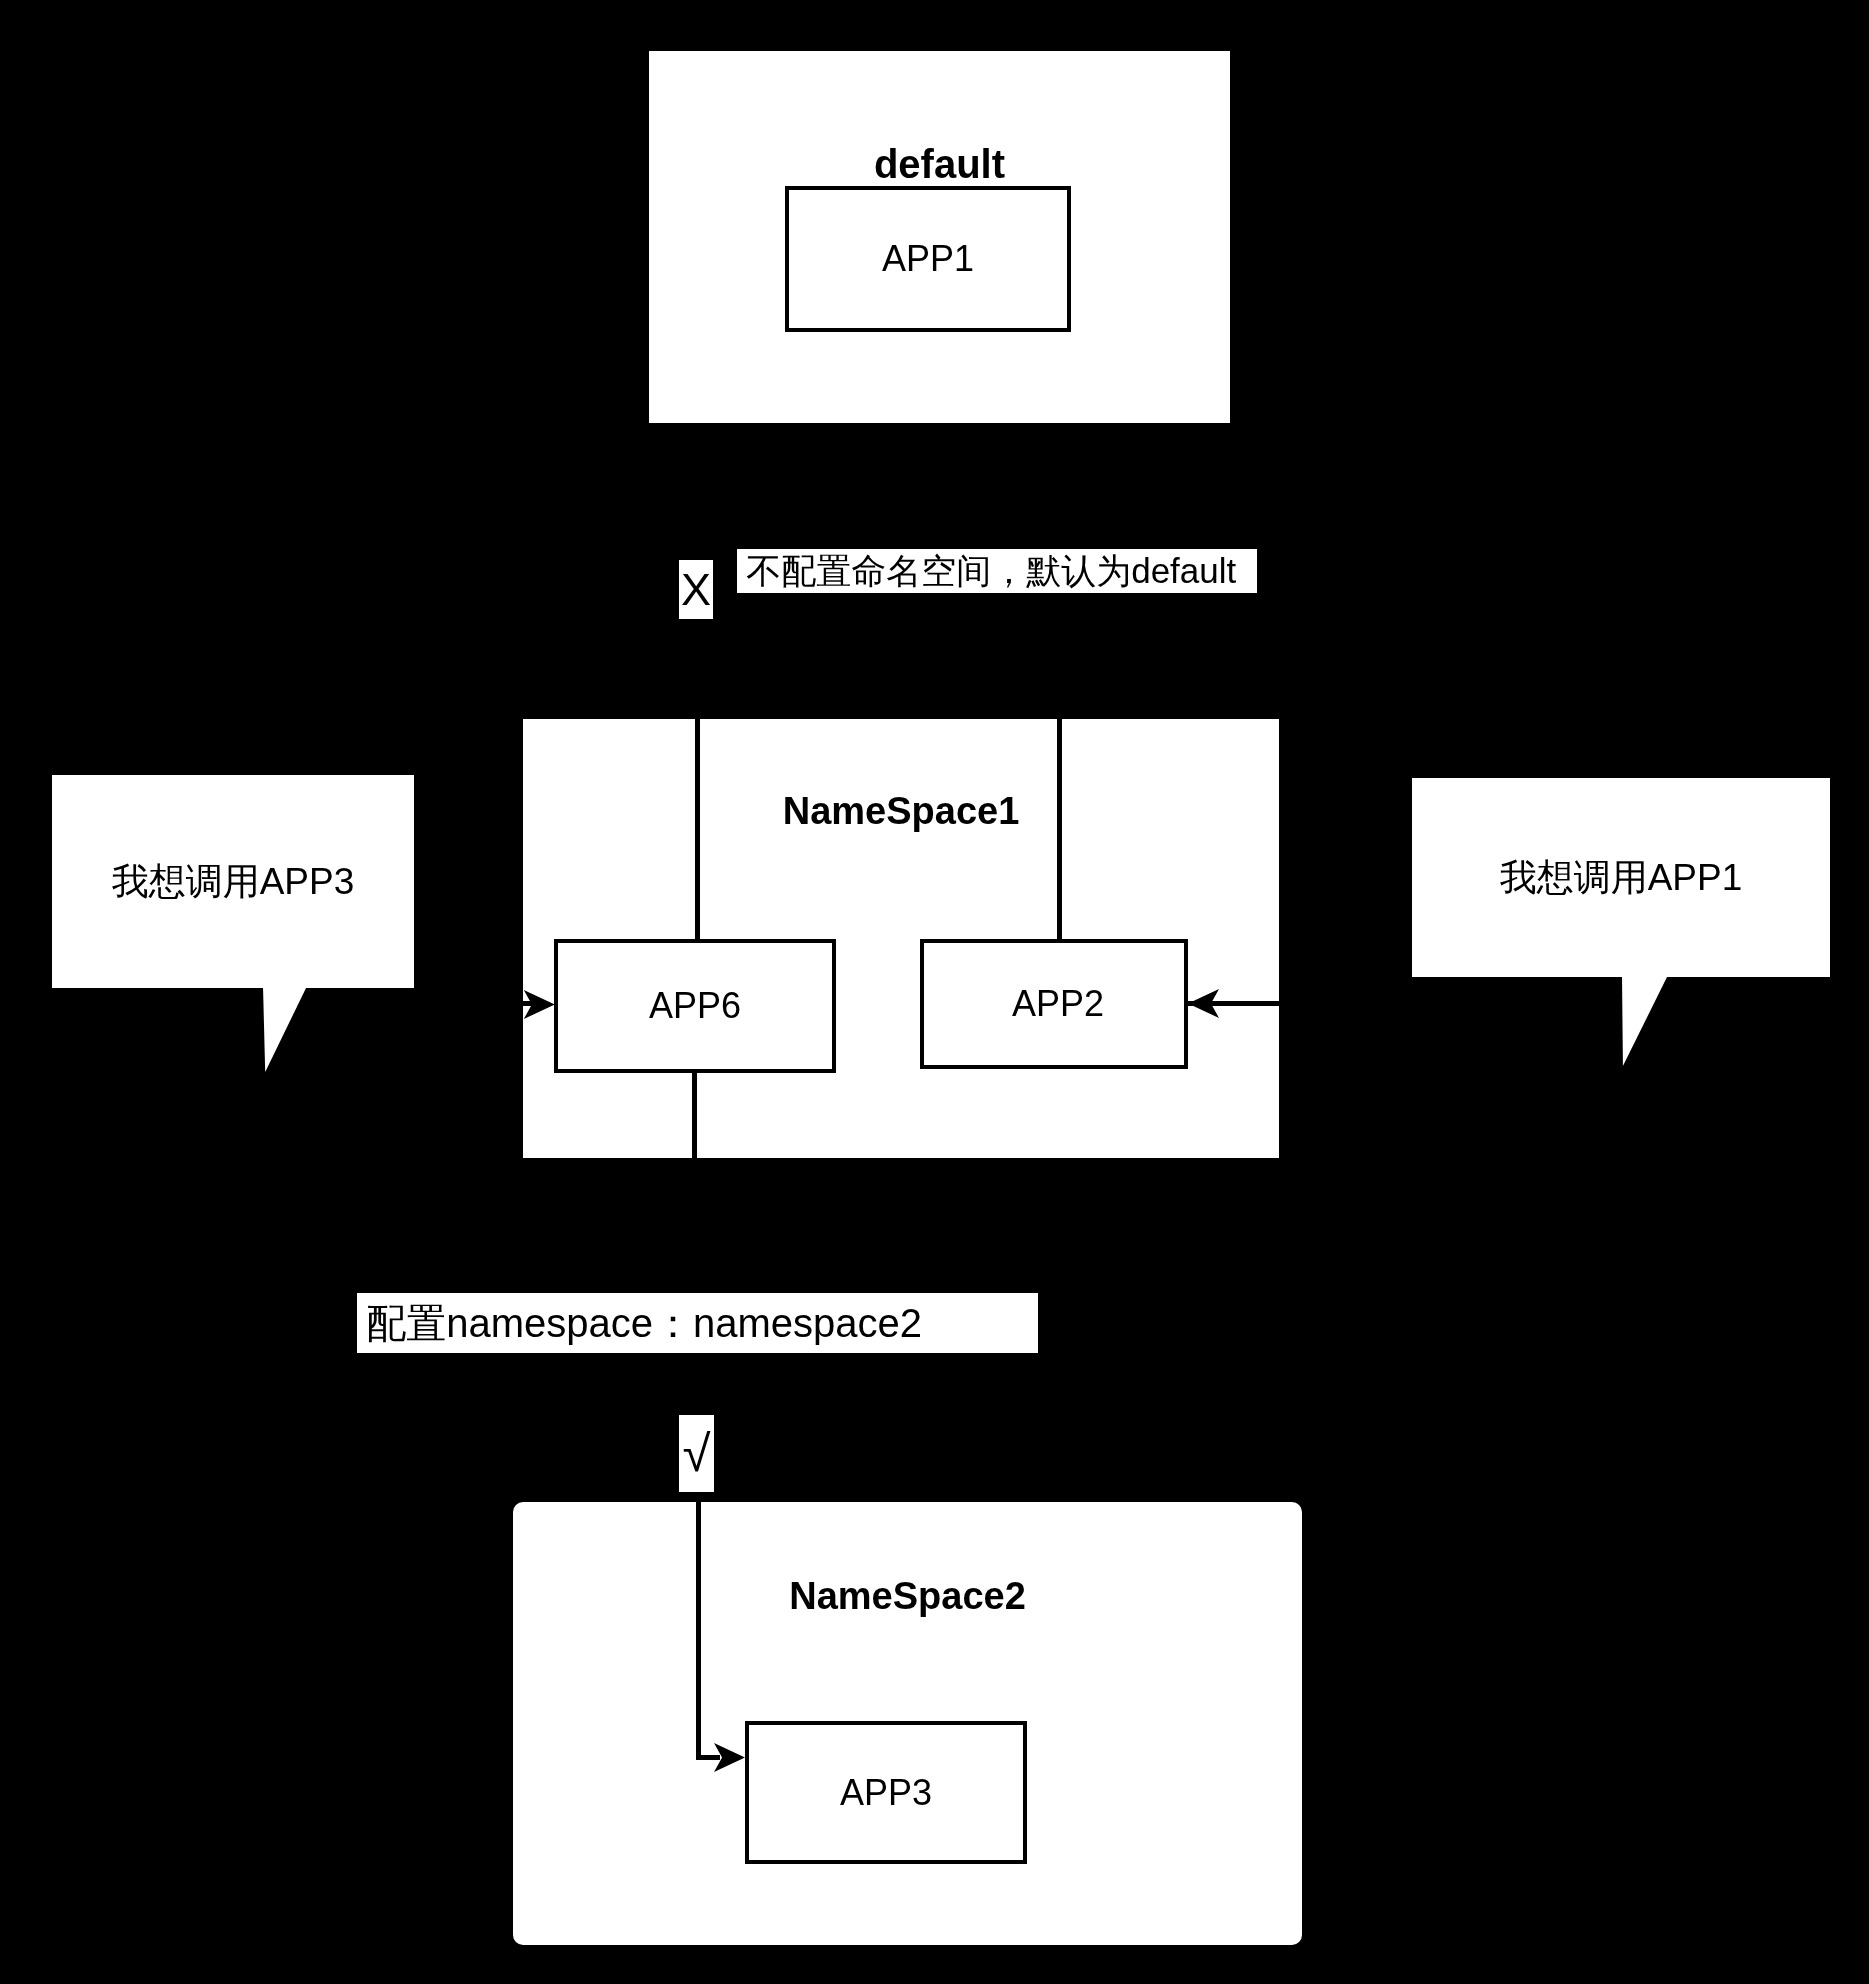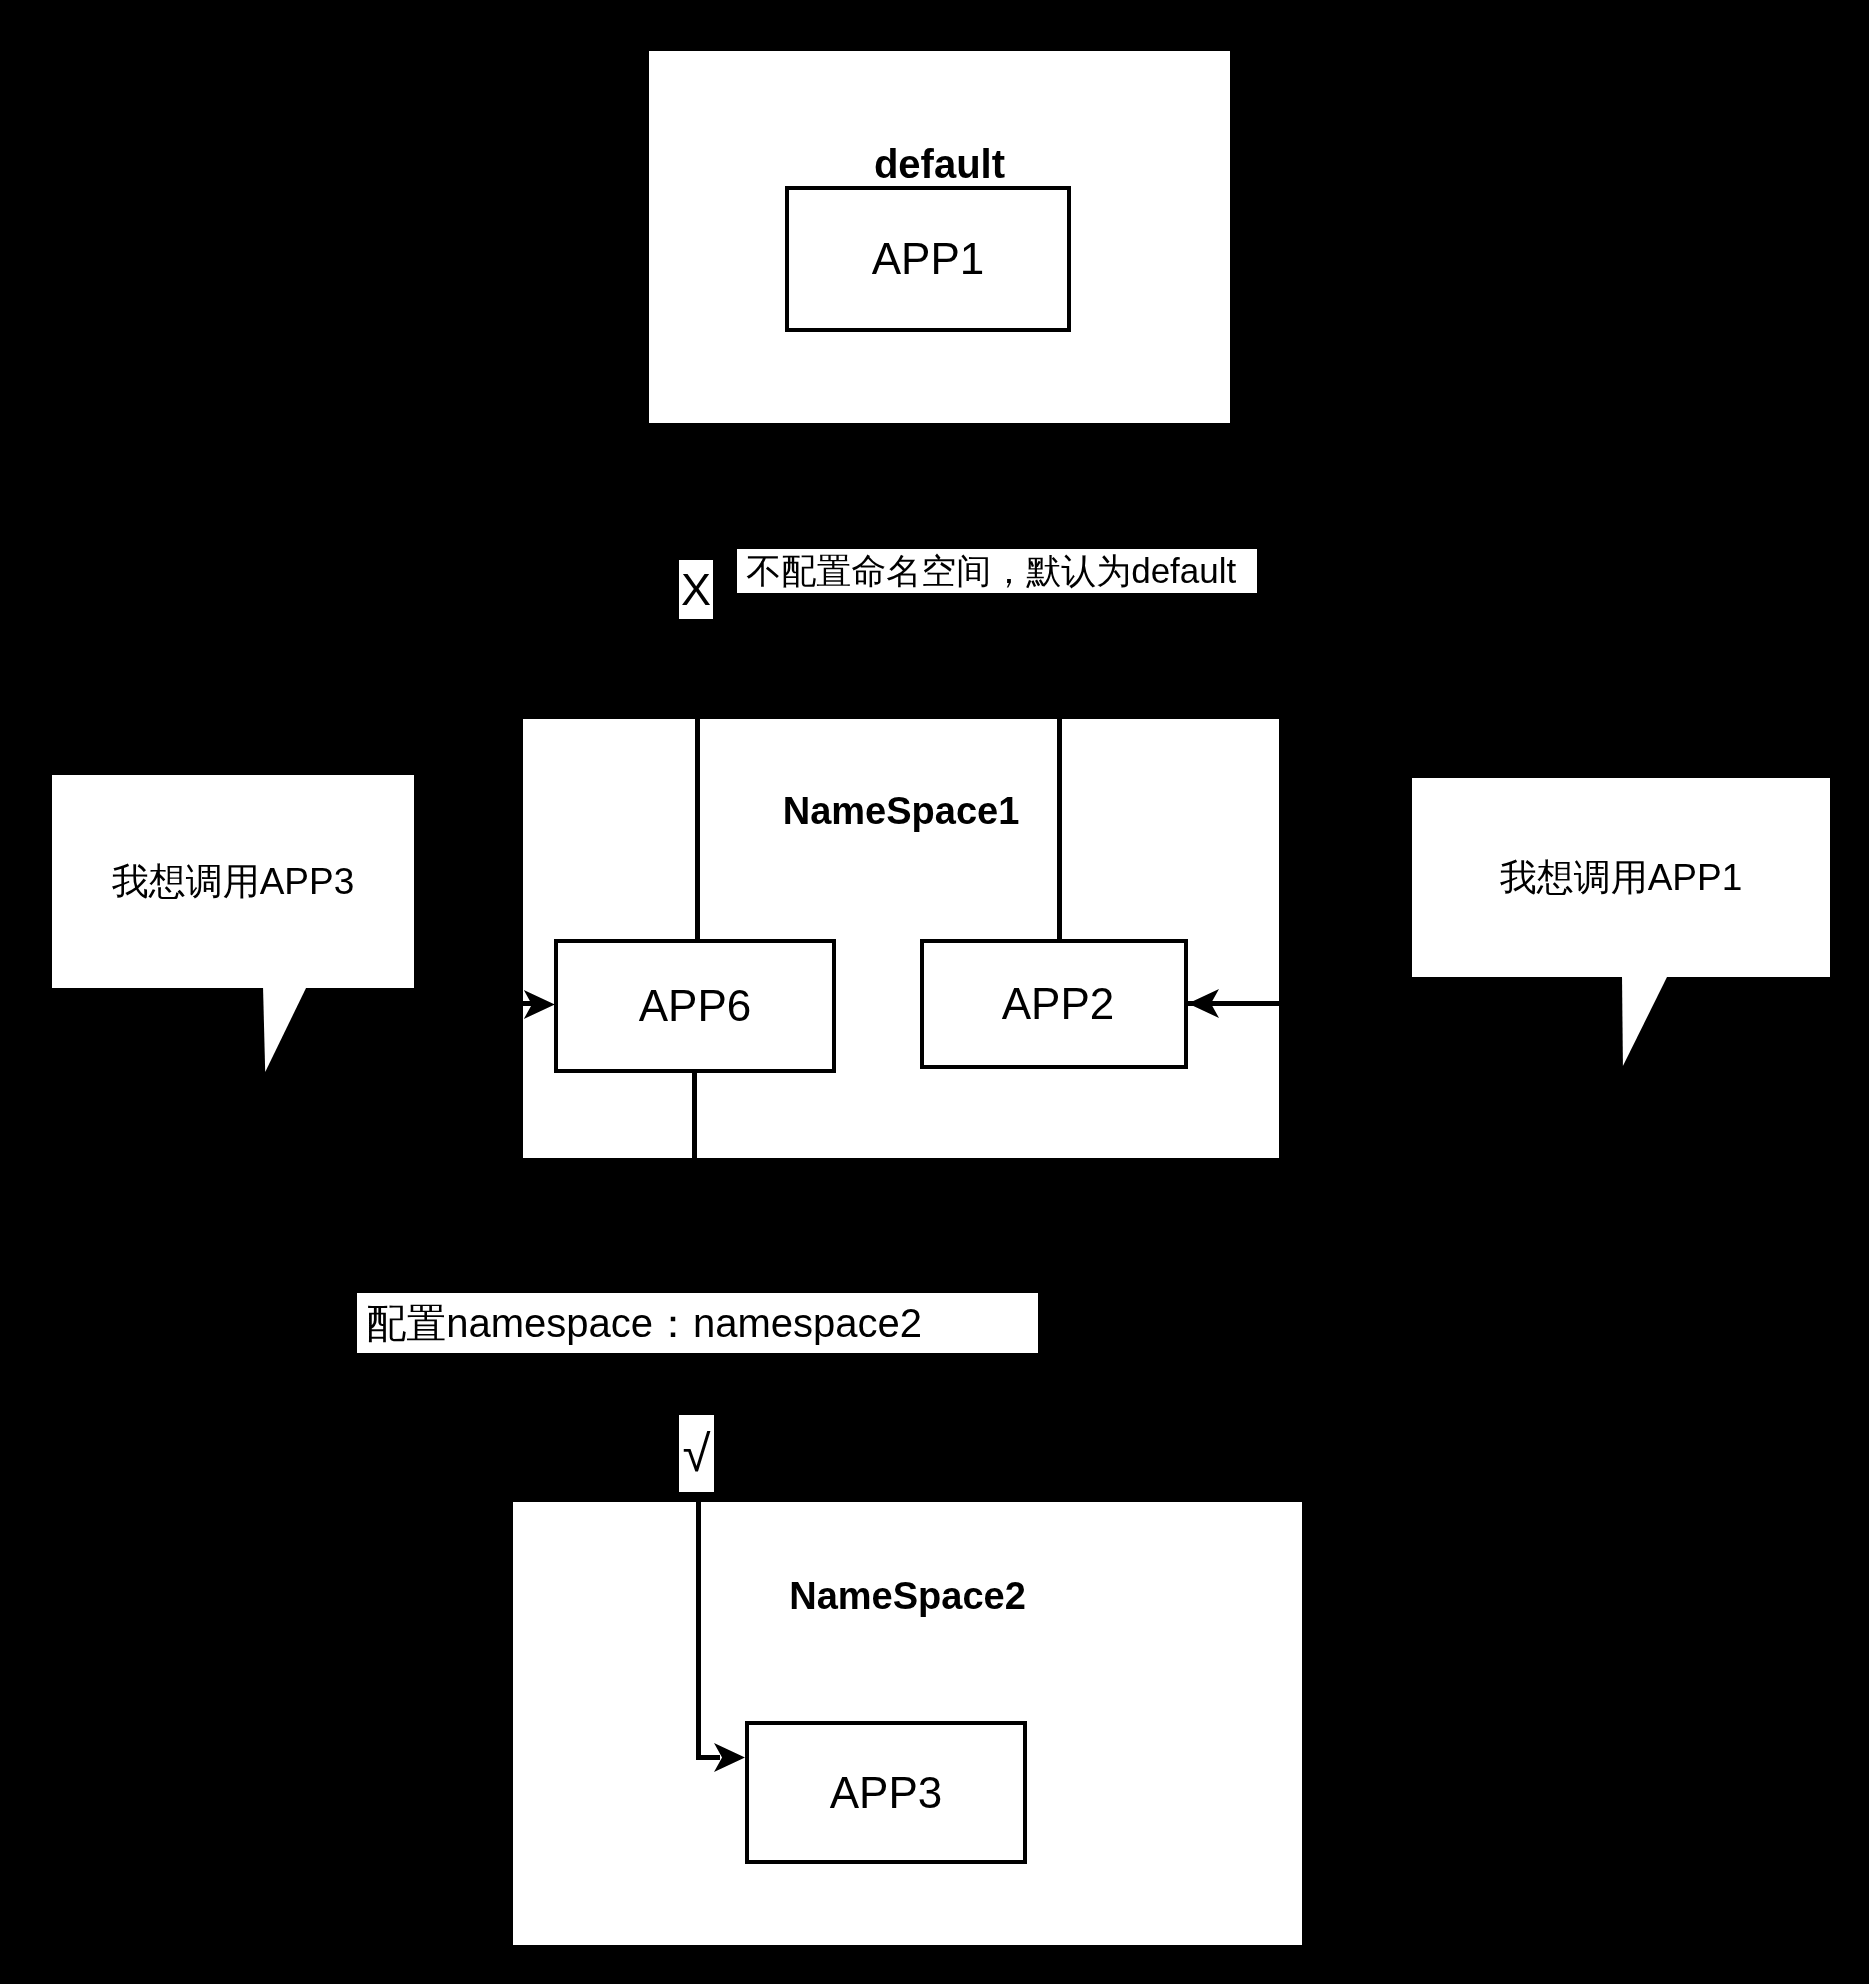--- a/index.html
+++ b/index.html
@@ -1,21 +1,21 @@
 <!DOCTYPE html>
 <html style="font-size:12.3px"><head>
 <meta charset="utf-8">
 <style>
   html,body{margin:0;padding:0;background:#000;}
   #canvas{position:relative;width:1870px;height:1985px;background:#000;overflow:hidden;
           font-family:"Liberation Sans","DejaVu Sans",sans-serif;color:#000;}
   .panel{position:absolute;background:#fff;}
   .panel-label{position:absolute;left:0;right:0;text-align:center;font-size:38px;font-weight:bold;}
   .app-box{position:absolute;background:#fff;border:4.6px solid #000;box-sizing:border-box;
-           display:flex;align-items:center;justify-content:center;font-size:44px;}
+           display:flex;align-items:center;justify-content:center;font-size:36px;}
   .vline,.hline{position:absolute;background:#000;}
   .arrowhead{position:absolute;background:#000;}
   .arrowhead.point-right{clip-path:polygon(0% 0%,100% 50%,0% 100%,26% 50%);}
   .arrowhead.point-left{clip-path:polygon(100% 0%,0% 50%,100% 100%,74% 50%);}
   .caption{position:absolute;background:#fff;white-space:nowrap;}
   .bubble{position:absolute;background:#fff;display:flex;align-items:center;justify-content:center;font-size:37px;}
   .tail{position:absolute;background:#fff;}
   .mark{position:absolute;background:#fff;display:flex;align-items:center;justify-content:center;}
 
   
@@ -44,21 +44,21 @@
   #bubble-left{left:52px;top:775px;width:362px;height:213px;}
   #tail-left{left:263px;top:986px;width:44px;height:86px;clip-path:polygon(0 0,100% 0,5% 100%);}
   #bubble-right{left:1412px;top:778px;width:418px;height:199px;}
   #tail-right{left:1622px;top:975px;width:46px;height:91px;clip-path:polygon(0 0,100% 0,2% 100%);}
 
   
   #caption2{left:357px;top:1293px;width:681px;height:60px;line-height:60px;font-size:40px;padding-left:9.2px;box-sizing:border-box;}
   #check-patch{left:679px;top:1415px;width:35px;height:77px;font-size:51px;}
 
   
-  #ns2-panel{left:513px;top:1502px;width:789px;height:443px;}
+  #ns2-panel{left:513px;top:1502px;width:789px;height:443px;border-radius:10px;}
   #ns2-label{top:73px;}
   #ns2-line-d{left:183px;top:0;width:5.4px;height:258px;}
   #ns2-elbow{left:183px;top:253px;width:24px;height:5.4px;}
   #arrowhead-app3{left:201px;top:241px;width:31px;height:29px;}
   #app3-box{left:232px;top:219px;width:282px;height:143px;}
 </style>
 </head>
 <body>
 
 <div id="canvas">

